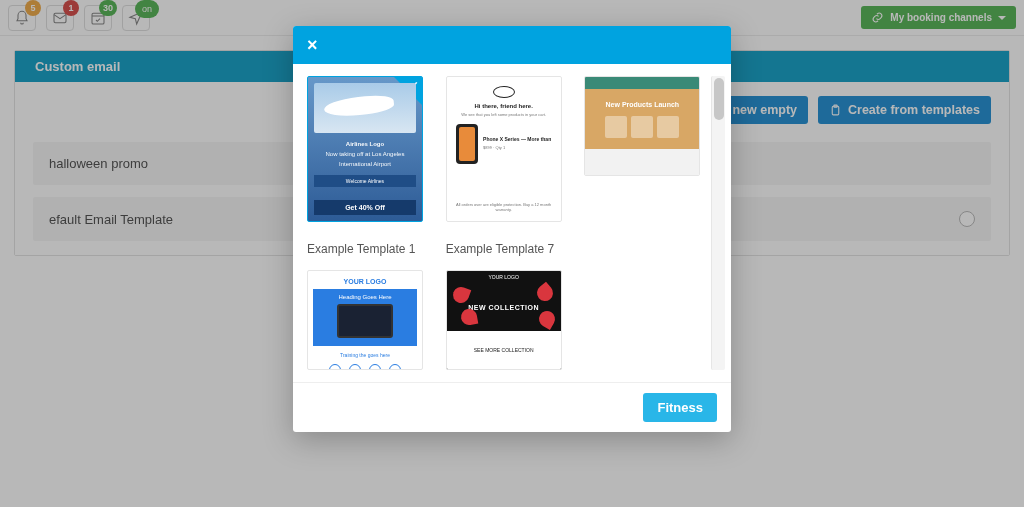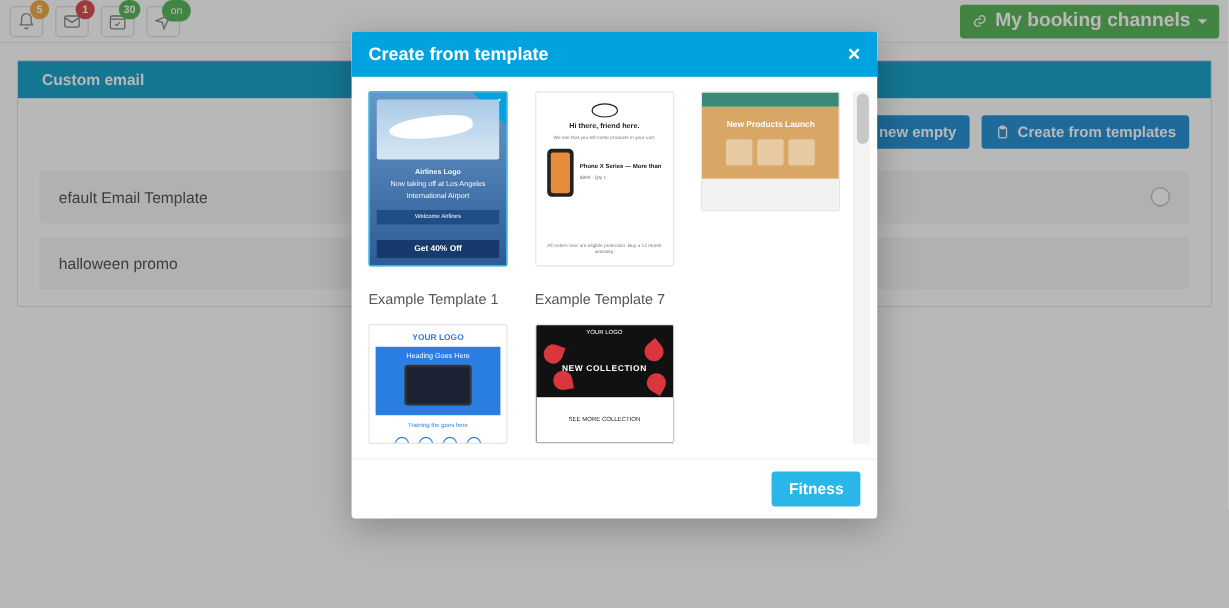--- a/index.html
+++ b/index.html
@@ -10,21 +10,21 @@
   .topbar-left{display:flex;gap:10px;align-items:center}
   .ticon{width:28px;height:26px;border:1px solid #e0e0e0;border-radius:4px;display:flex;align-items:center;justify-content:center;position:relative;color:#888;background:#fff}
   .ticon svg{width:16px;height:16px;stroke:#888;fill:none;stroke-width:1.6}
   .badge{position:absolute;top:-6px;right:-6px;min-width:16px;height:16px;border-radius:8px;color:#fff;font-size:9px;font-weight:bold;display:flex;align-items:center;justify-content:center;padding:0 4px}
   .b-orange{background:#f0ad4e}
   .b-red{background:#d9534f}
   .b-green{background:#5cb85c}
   .pill{height:18px;border-radius:9px;background:#5cb85c;color:#fff;font-size:9px;display:flex;align-items:center;padding:0 7px;position:absolute;top:-6px;right:-10px}
   .topbar-right{display:flex;gap:8px;align-items:center}
   .user-btn{border:1px solid #ddd;background:#fff;border-radius:3px;padding:4px 8px;display:flex;align-items:center;gap:6px;font-size:12px;color:#555}
-  .green-btn{background:#5cb85c;border:none;border-radius:3px;color:#fff;padding:5px 10px;font-size:16px;font-weight:600;display:flex;align-items:center;gap:6px}
+  .green-btn{background:#5cb85c;border:none;border-radius:3px;color:#fff;padding:5px 10px;font-size:10px;font-weight:600;display:flex;align-items:center;gap:6px}
   .caret{width:0;height:0;border-left:4px solid transparent;border-right:4px solid transparent;border-top:4px solid currentColor}
 
   
   .page{padding:14px}
   .panel{border:1px solid #e4e4e4;border-radius:2px}
   .panel-head{background:#1ca4c9;color:#fff;padding:8px 20px;font-size:13px;font-weight:600}
   .panel-body{padding:14px 18px;background:#fff}
   .actions{display:flex;justify-content:flex-end;gap:10px;margin-bottom:18px}
   .blue-btn{background:#2a94d6;border:none;color:#fff;font-size:12.5px;font-weight:600;padding:7px 11px;border-radius:3px;display:flex;align-items:center;gap:6px}
   .blue-btn svg{width:13px;height:13px;stroke:#fff;fill:none;stroke-width:2}
@@ -162,35 +162,34 @@
         <button class="blue-btn">
           <svg viewBox="0 0 24 24">
               <rect x="6" y="4" width="12" height="16" rx="2"></rect>
               <rect x="9" y="2" width="6" height="4" rx="1"></rect>
             </svg>
           <span>Create from templates</span>
         </button>
       </div>
       <div class="rows">
         <div class="row">
+          <span>halloween promo</span>
+        </div>
+        <div class="row">
           <span>efault Email Template</span>
           <span class="radio"></span>
-        </div>
-        <div class="row">
-          <span>halloween promo</span>
         </div>
       </div>
     </div>
   </div>
 </div>
 
 <div class="overlay">
   <div class="modal">
     <div class="modal-head">
-      <span>Create from template</span>
       <span class="close-x">×</span>
     </div>
     <div class="modal-body">
       <div class="grid-wrap">
 
         <div class="tpl selected">
           <div class="thumb t1">
             <span class="check"></span>
             <div class="plane"></div>
             <div class="line" style="font-weight:bold">Airlines Logo</div>

